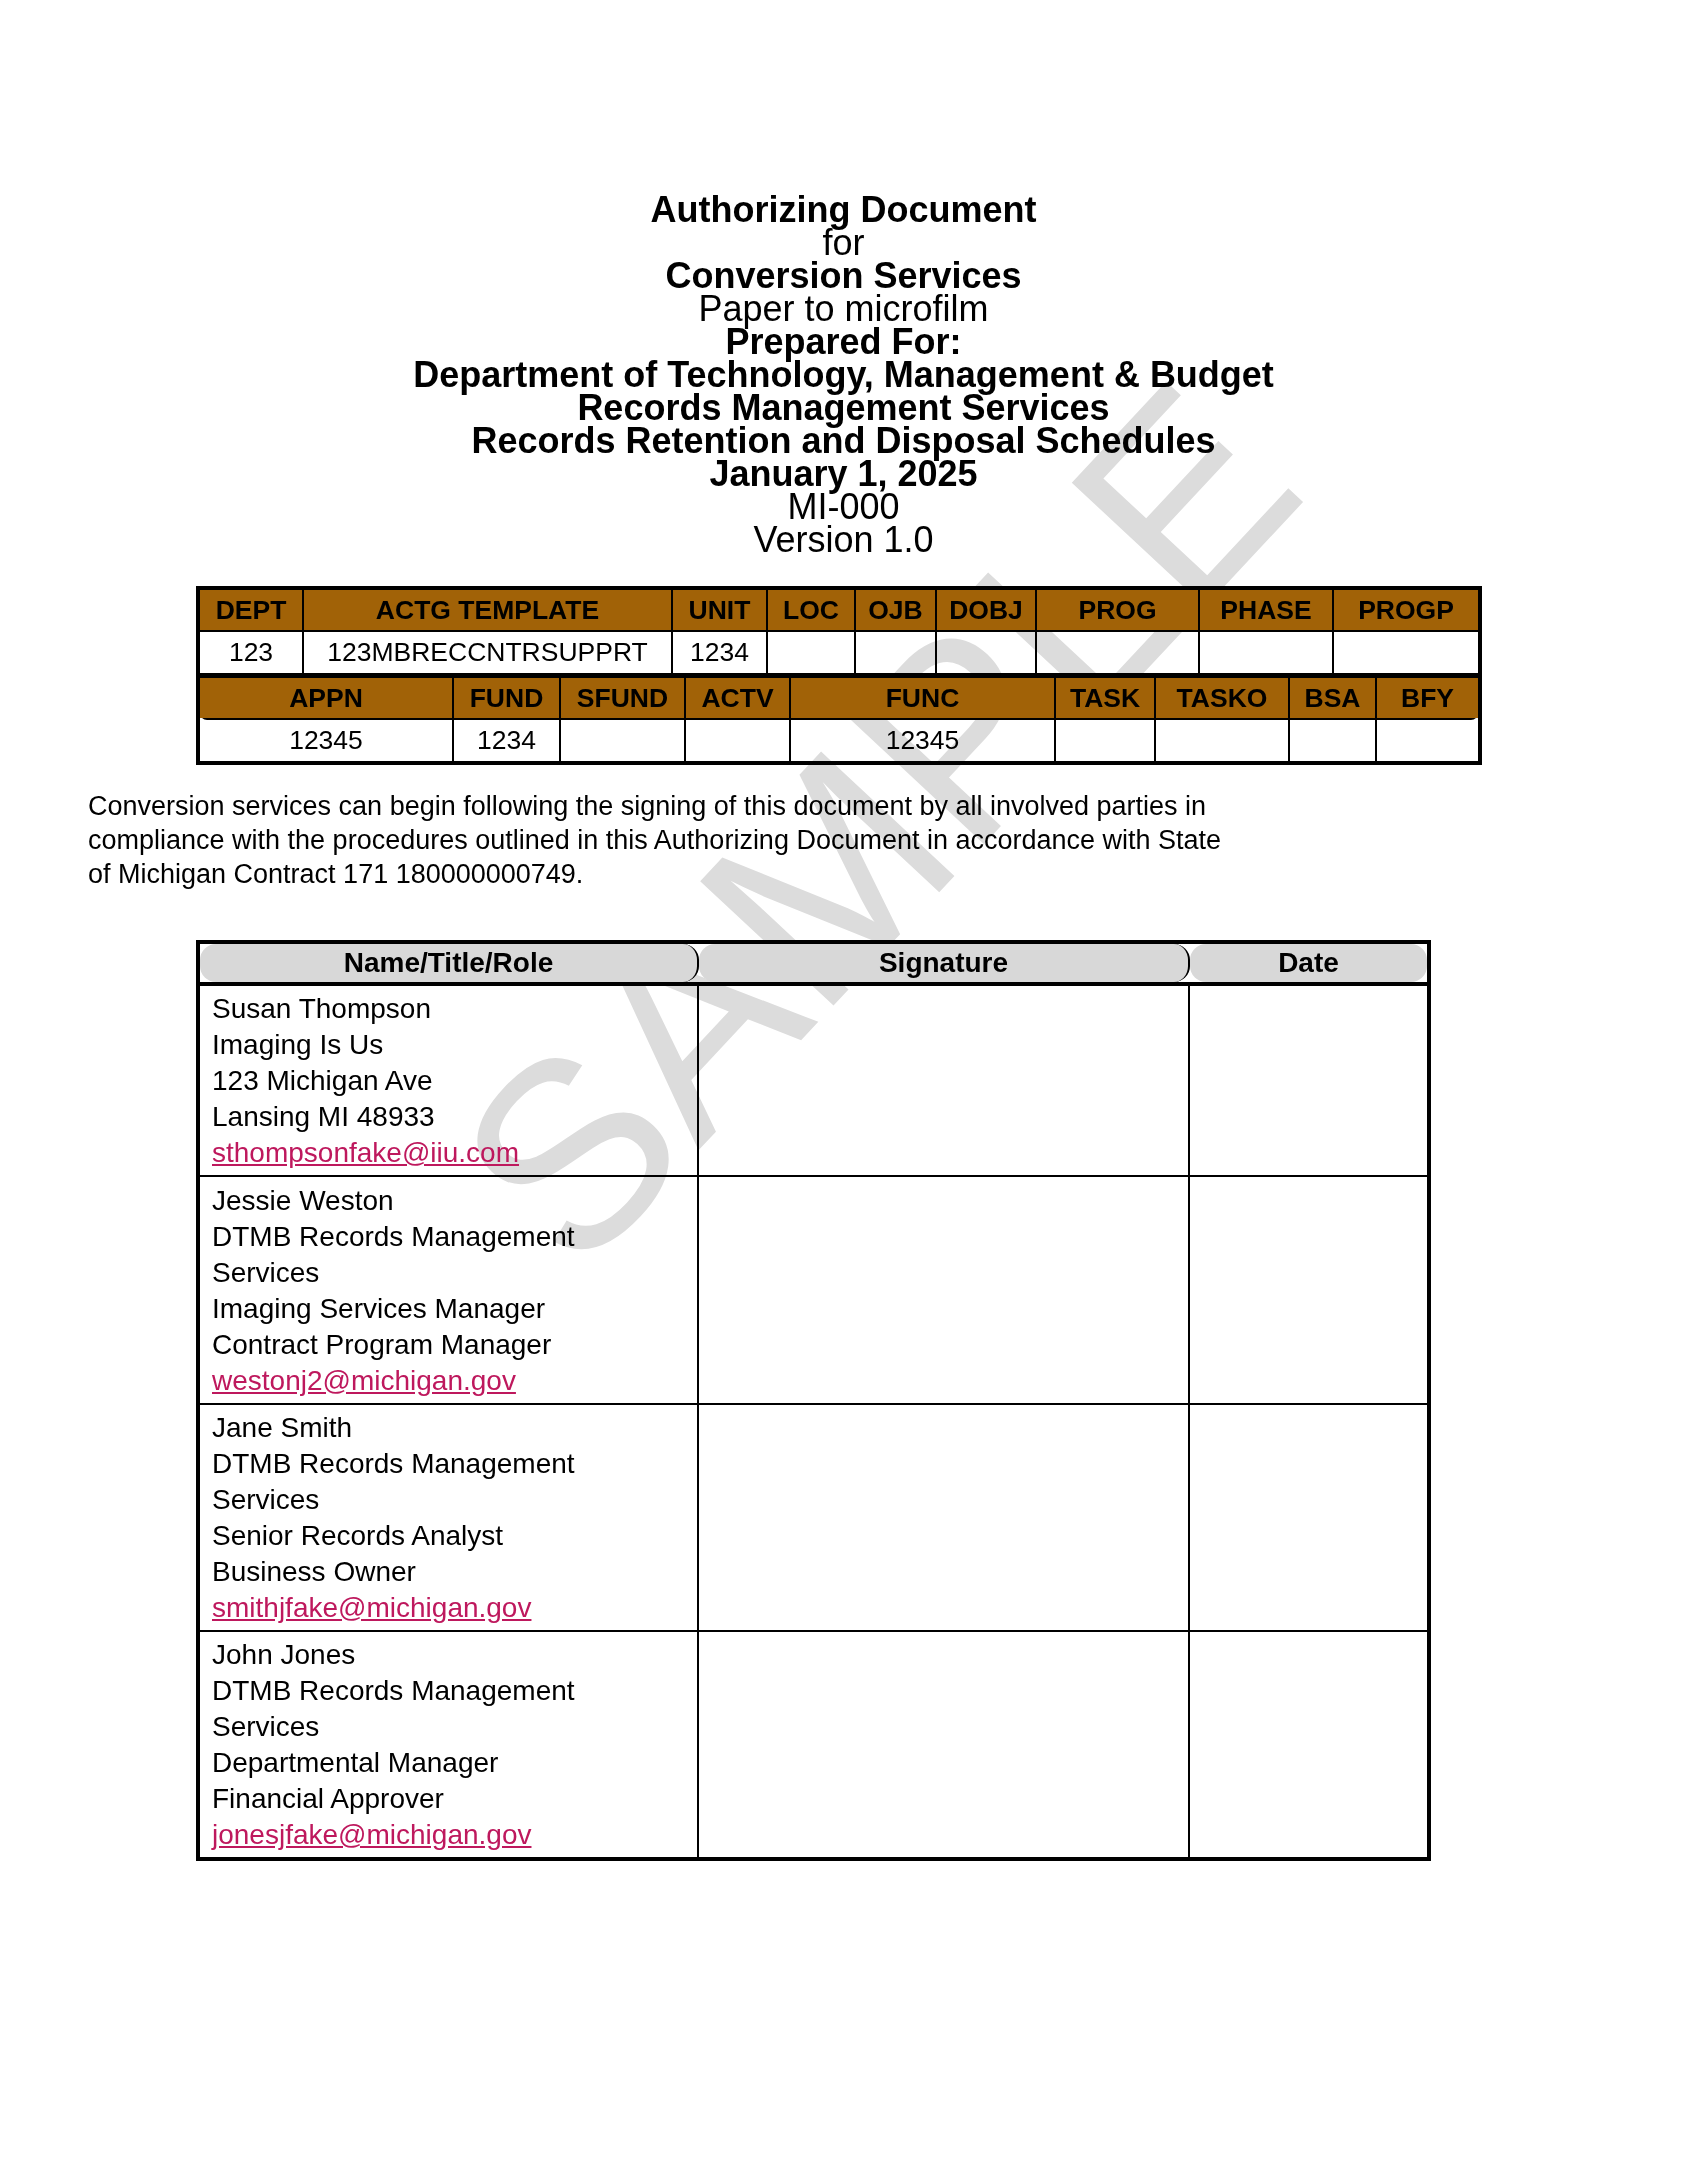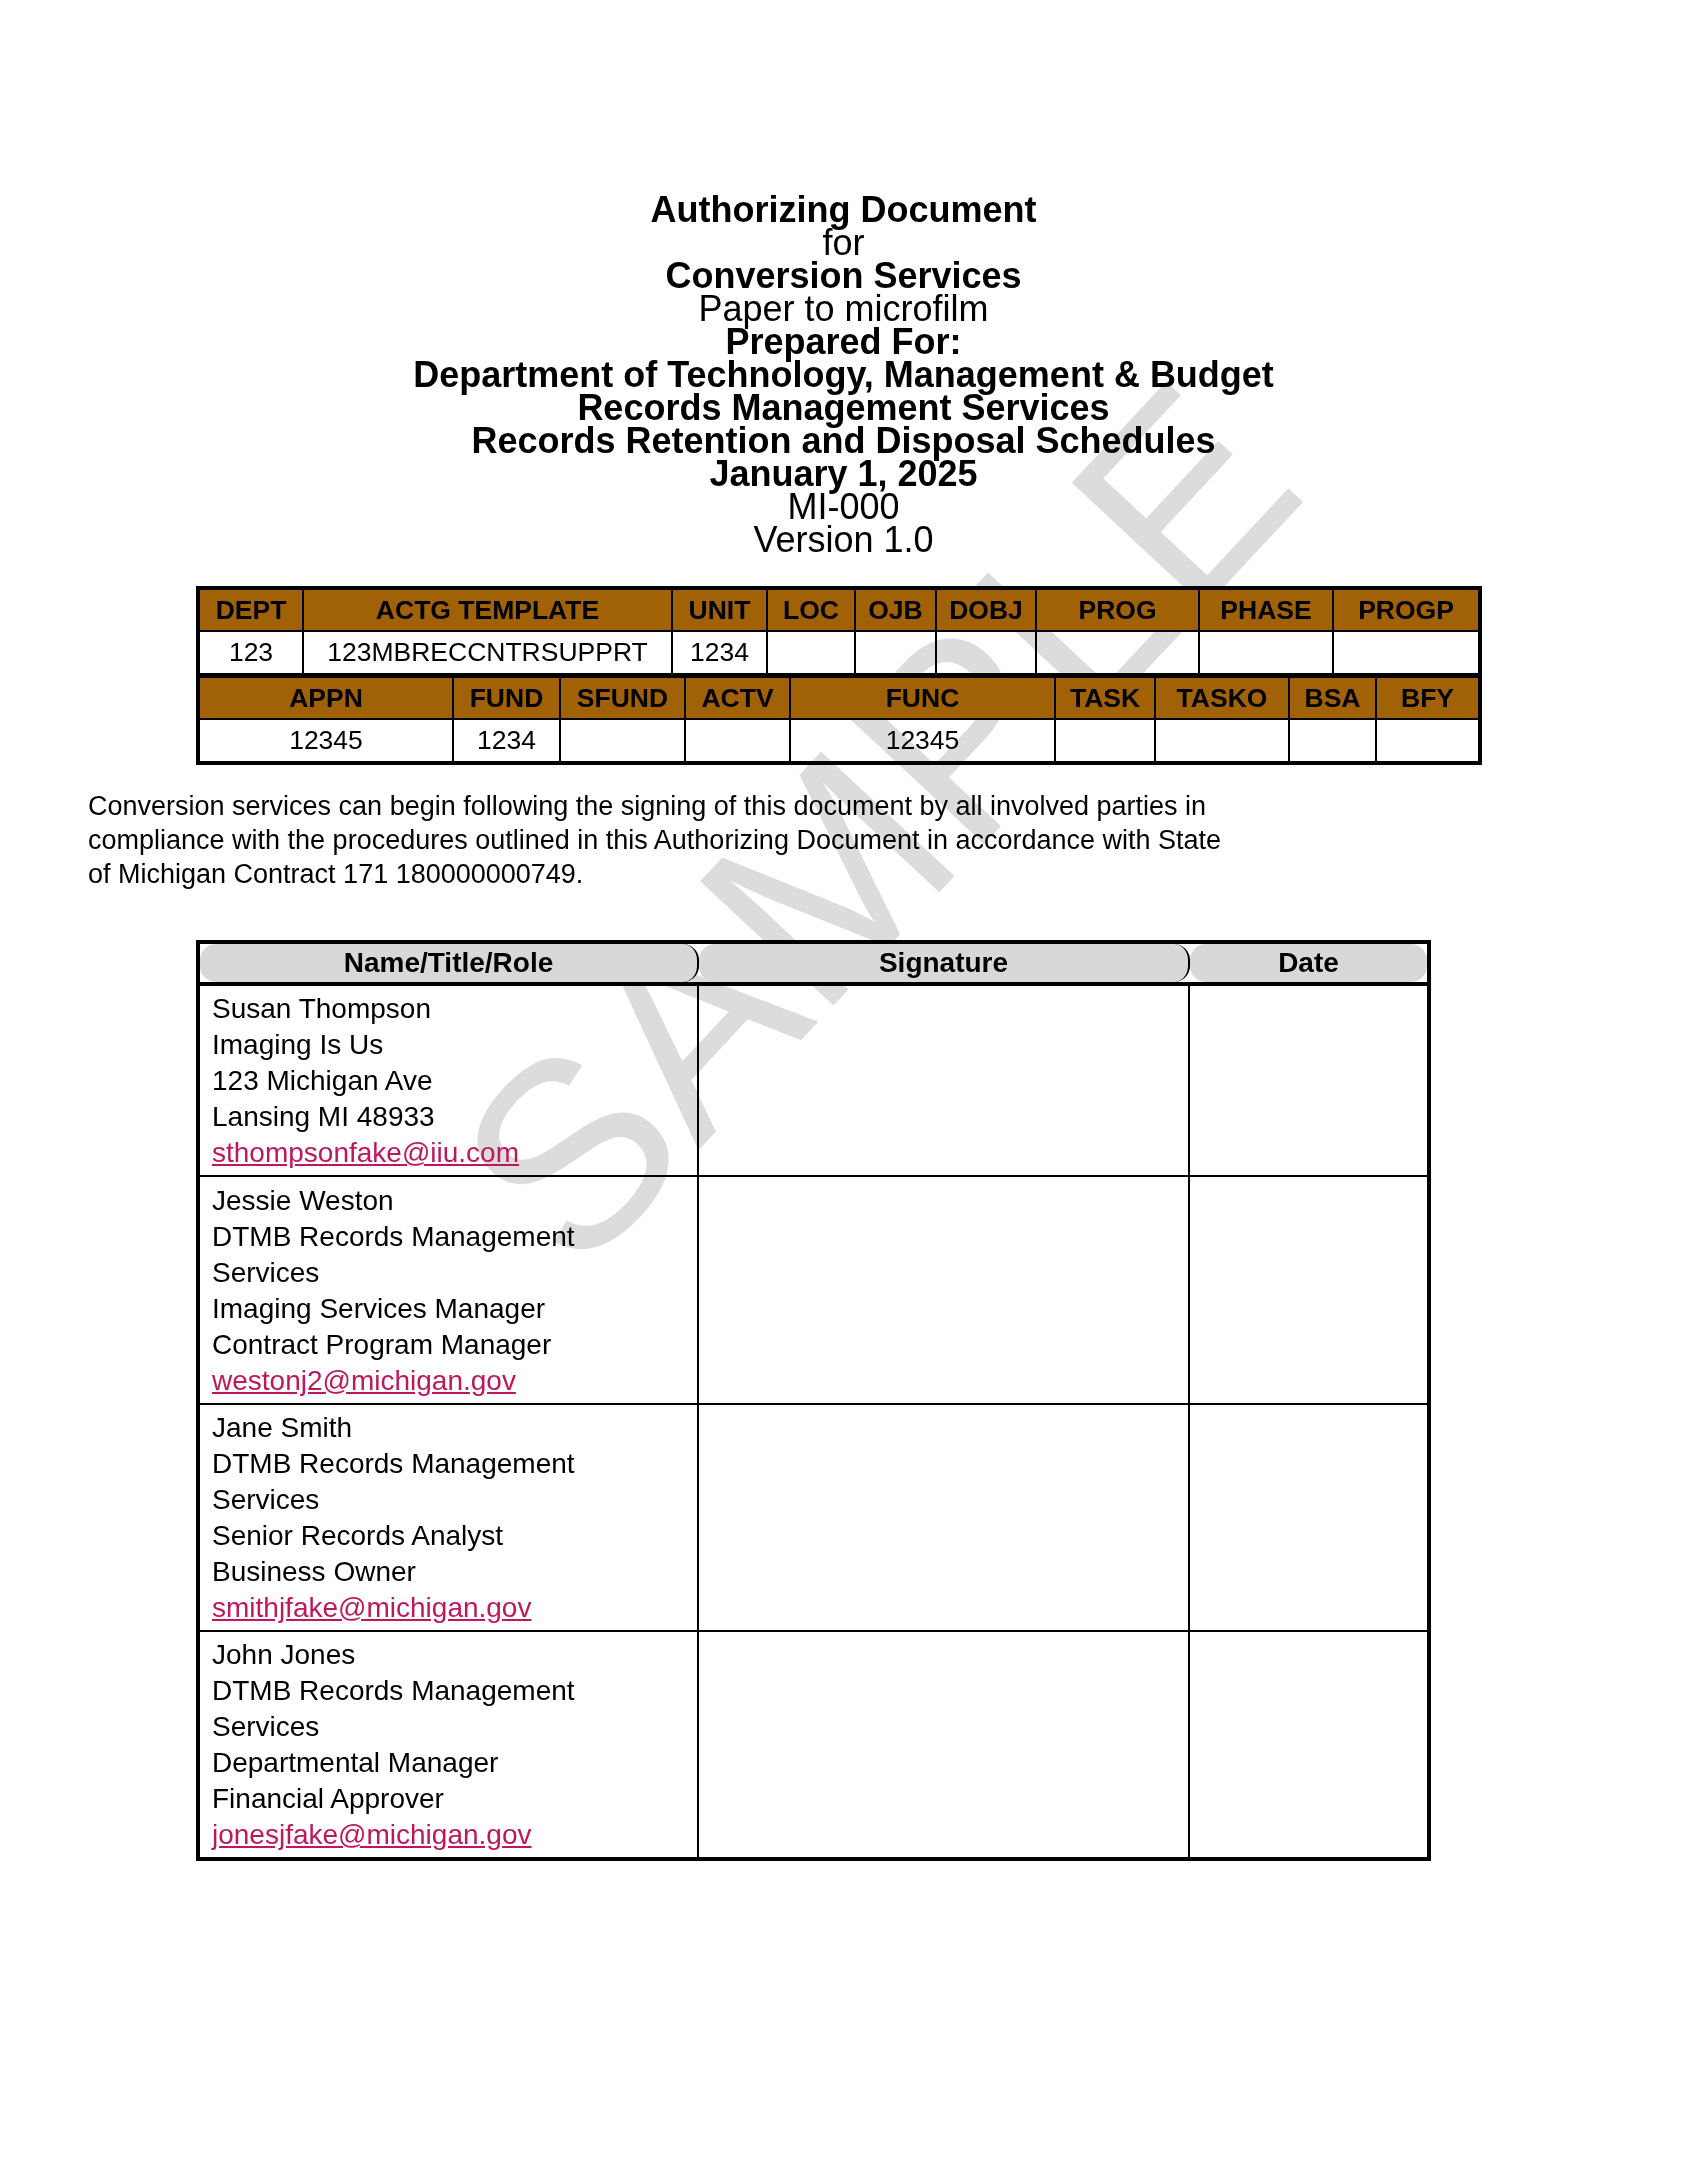--- a/index.html
+++ b/index.html
@@ -17,21 +17,21 @@
   }
   .content{position:relative;z-index:1;}
   
   .title-block{margin:193px auto 0 auto;text-align:center;width:1323px;}
   .title-line{font-size:36px;line-height:33px;}
   .b{font-weight:bold;}
   
   .t1{margin:30px 0 0 196px;width:1286px;border:4.6px solid #000;box-sizing:border-box;background:transparent;}
   .t1 .grid{display:grid;}
   .cols-a{grid-template-columns:104px 369px 95px 88px 81px 100px 163px 134px 1fr;}
-  .cols-b{grid-template-columns:254px 107px 125px 105px 265px 100px 134px 87px 1fr;}
+  .cols-b{grid-template-columns:254px 107px 125px 105px 265px 100px 134px 87px 1fr;border-radius:7px;}
   .t1 .cell{
     border-right:2.6px solid #000;display:flex;align-items:center;justify-content:center;
     font-size:26.5px;overflow:hidden;white-space:nowrap;
   }
   .t1 .cell:last-child{border-right:none;}
   .t1 .hdr{background:#a16207;font-weight:bold;height:40px;}
   .t1 .val{background:transparent;height:41px;}
   .row-a{border-bottom:2.6px solid #000;}
   .row-b{border-bottom:5.3px solid #000;}
   .row-c{border-bottom:2.6px solid #000;}

